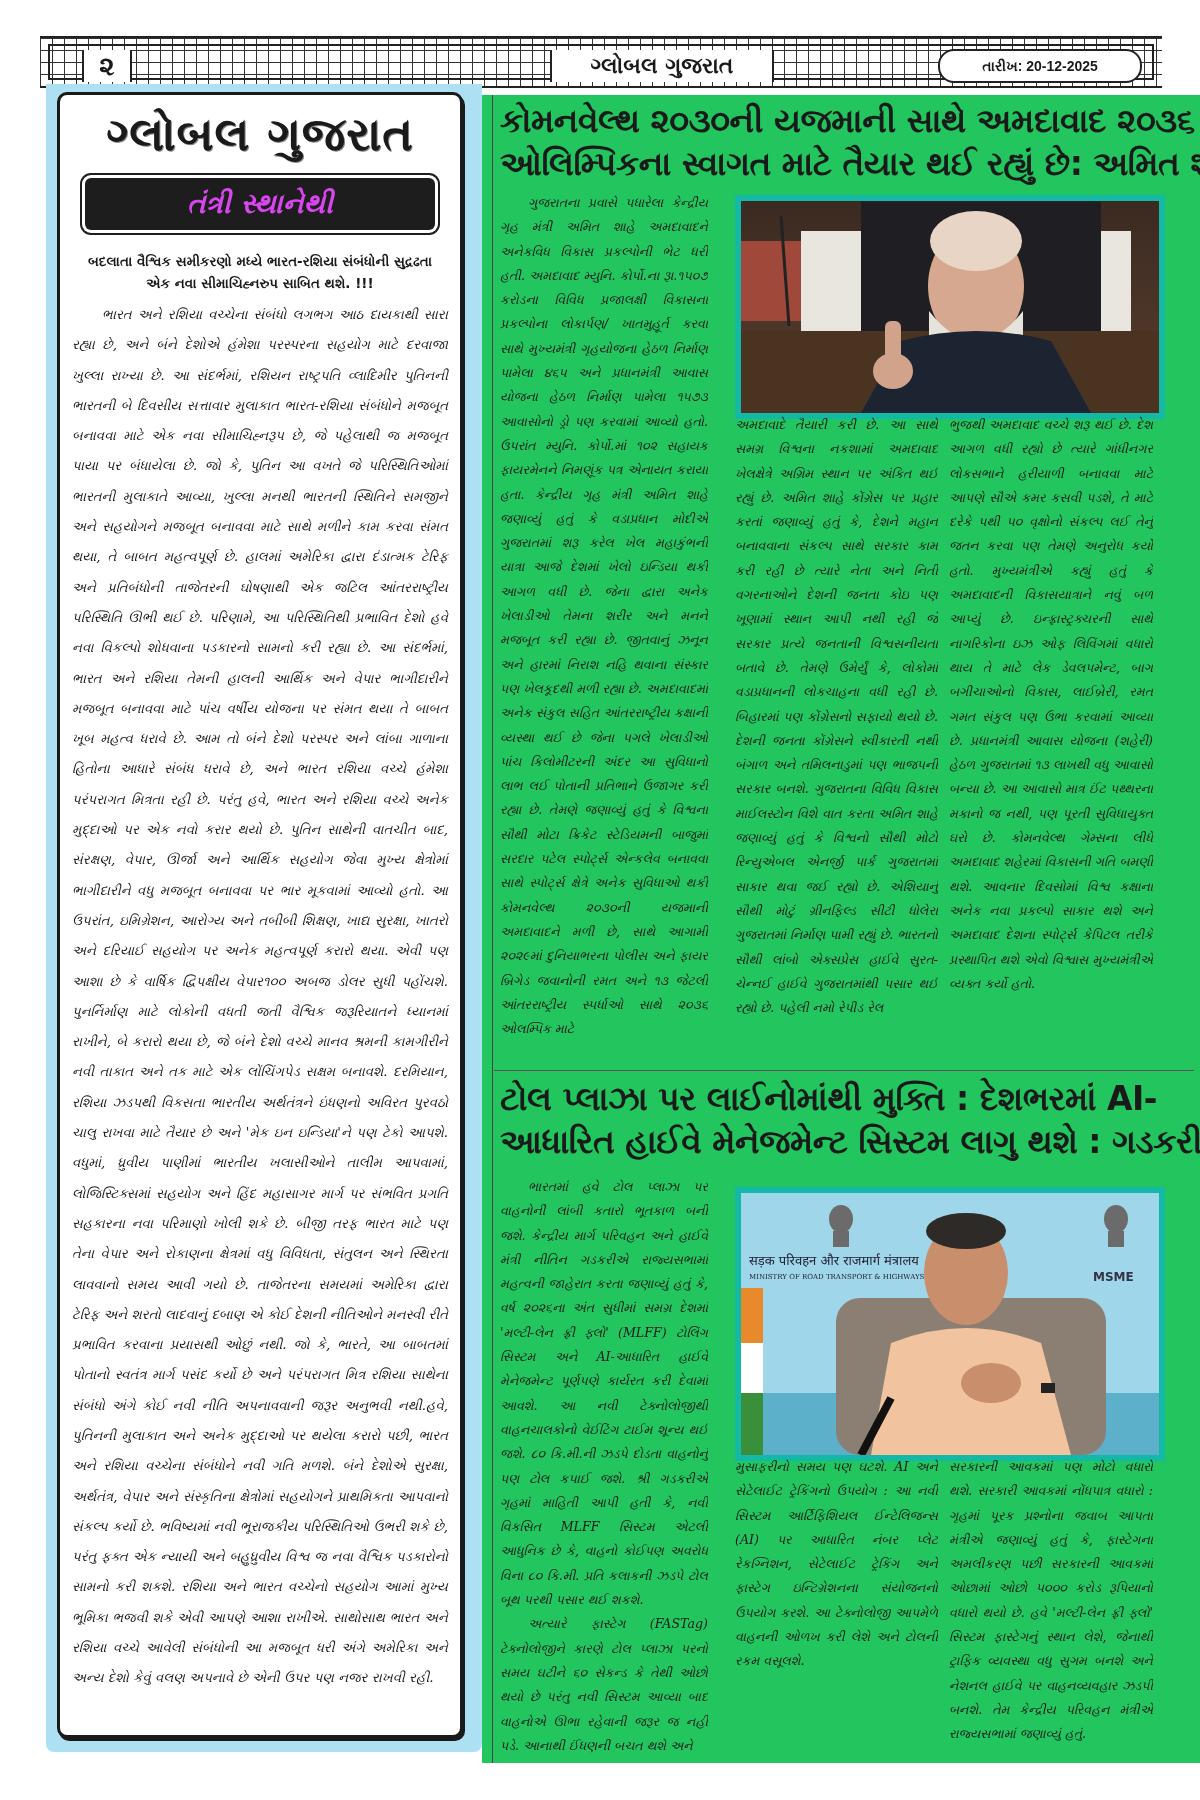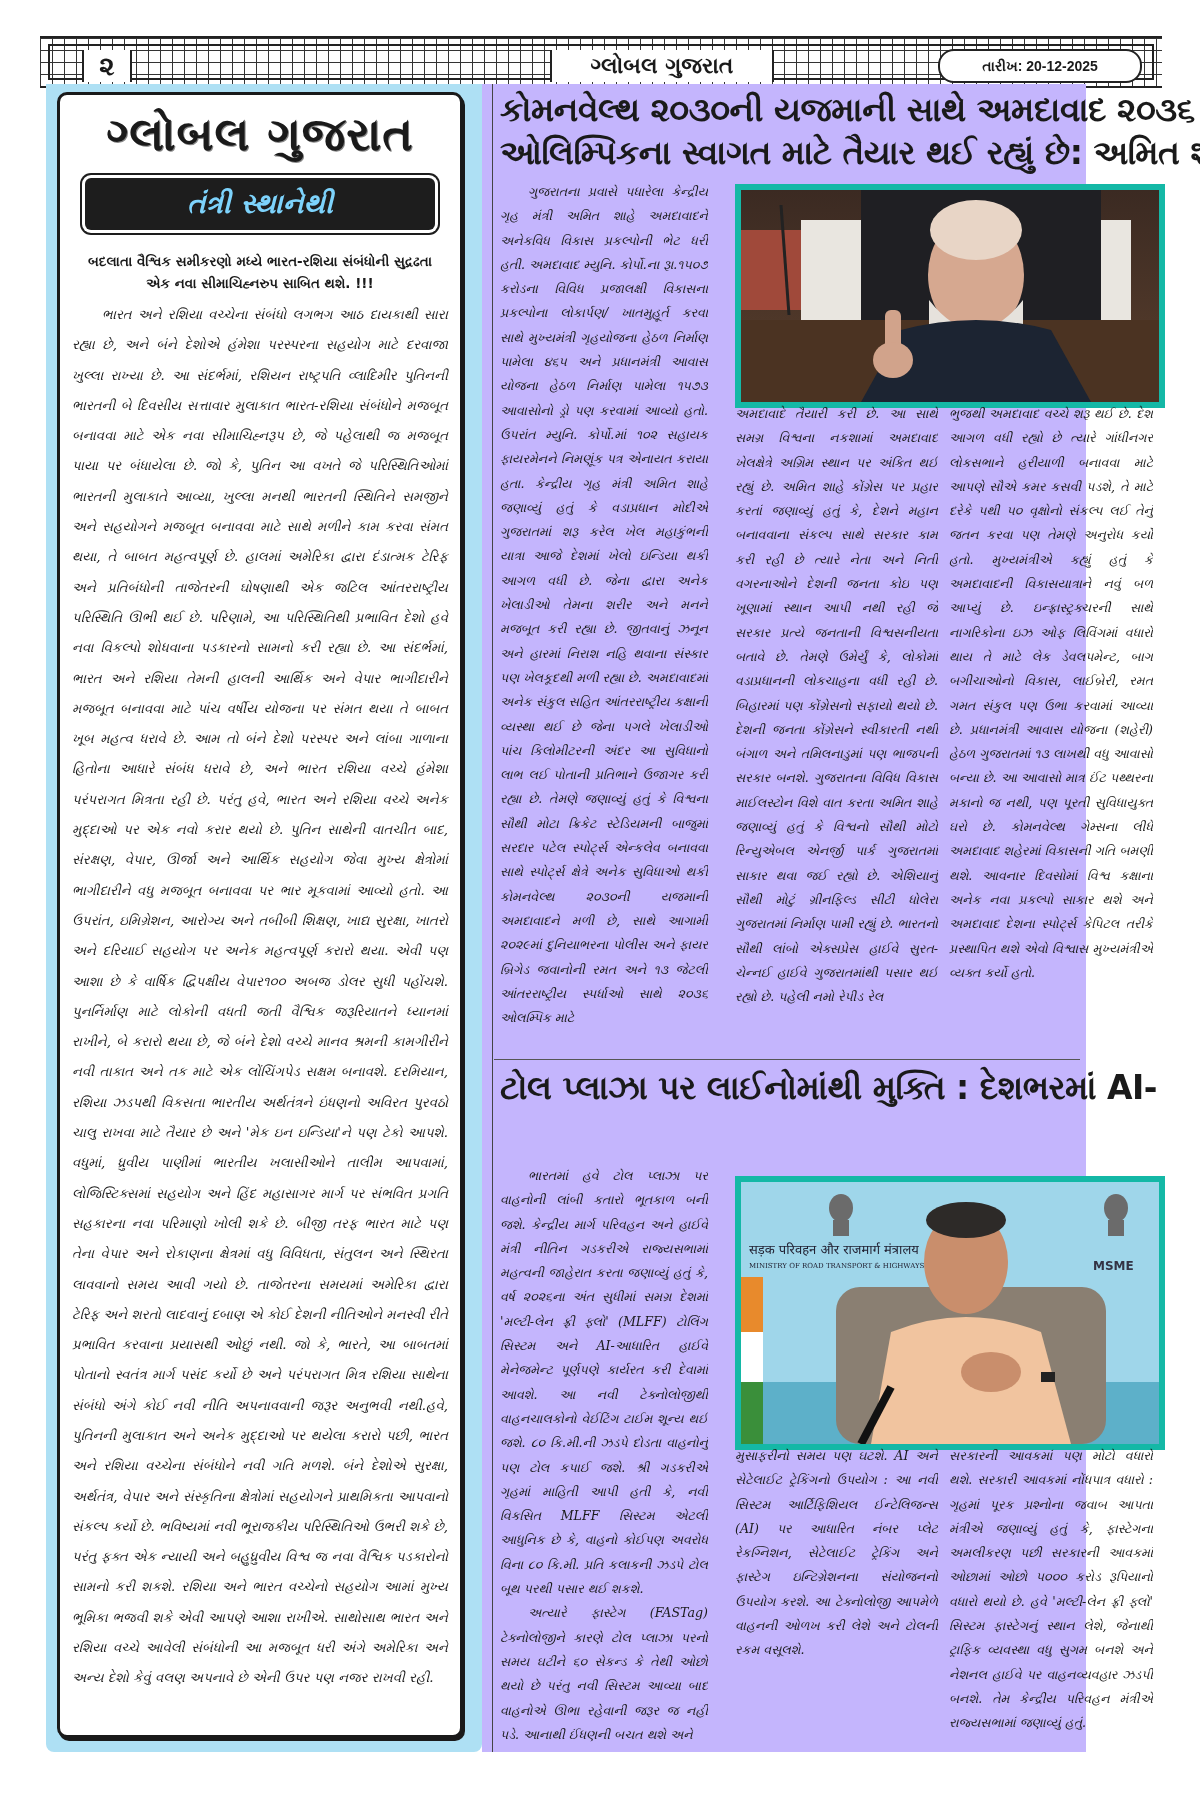--- a/index.html
+++ b/index.html
@@ -28,27 +28,27 @@
 
   
   .left-col { position: absolute; left: 46px; top: 84px; width: 436px; height: 1668px; background: #aee0f4;
     border-radius: 0 0 8px 8px; }
   .editorial-box { position: absolute; left: 11px; top: 8px; width: 400px; height: 1640px; background: #fff;
     border: 3px solid #1a1a1a; border-radius: 10px; box-shadow: 2px 3px 0 #1a1a1a; }
   .ed-brand { text-align: center; font: bold 46px "DejaVu Sans", sans-serif; margin-top: 12px; letter-spacing: 1px;
     color: #1a1a1a; text-shadow: 1px 1px 0 #888; }
   .ed-banner { margin: 16px auto 0; width: 350px; height: 52px; background: #1d1d1d; border-radius: 6px;
     box-shadow: 0 0 0 3px #fff, 0 0 0 5px #1d1d1d; display: flex; align-items: center; justify-content: center; }
-  .ed-banner span { color: #7dd3fc; font: bold italic 28px "DejaVu Serif", serif; }
+  .ed-banner span { color: #d946ef; font: bold italic 28px "DejaVu Serif", serif; }
   .ed-lead { margin: 20px 14px 6px; text-align: center; font: bold 13.5px/22px "DejaVu Sans", sans-serif; }
   .ed-body { margin: 0 12px; font: italic 13.3px/30.3px "DejaVu Serif", serif; text-align: justify; }
   .ed-body p { margin: 0; text-indent: 30px; }
 
   
-  .right-area { position: absolute; left: 482px; top: 84px; width: 604px; height: 1668px; background: #c4b5fd; }
+  .right-area { position: absolute; left: 482px; top: 95px; width: 718px; height: 1668px; background: #22c55e; }
   .right-area::before { content: ""; position: absolute; left: 10px; top: 0; bottom: 0; width: 1px; background: #444; }
   .headline { position: absolute; left: 18px; right: 8px; font: bold 33px/43px "DejaVu Sans", sans-serif;
     color: #1a1a1a; white-space: nowrap; letter-spacing: -0.5px; }
   .hl1 { top: 4px; }
   .hl2 { top: 982px; }
   .separator { position: absolute; left: 12px; right: 6px; top: 975px; height: 1px; background: #555; }
 
   .text-col { position: absolute; font: italic 12.6px/24.3px "DejaVu Serif", serif; text-align: justify;
     color: #1a1a1a; overflow: hidden; }
   .text-col p { margin: 0; }
@@ -124,20 +124,21 @@
   </div>
 
   <div class="text-col" style="left:467px; top:318px; width:204px; height:654px;">
     <p>ભુજથી અમદાવાદ વચ્ચે શરૂ થઈ છે. દેશ આગળ વધી રહ્યો છે ત્યારે ગાંધીનગર લોકસભાને હરીયાળી બનાવવા માટે આપણે સૌએ કમર કસવી પડશે, તે માટે દરેકે પથી ૫૦ વૃક્ષોનો સંકલ્પ લઈ તેનું જતન કરવા પણ તેમણે અનુરોધ કર્યો હતો. મુખ્યમંત્રીએ કહ્યું હતું કે અમદાવાદની વિકાસયાત્રાને નવું બળ આપ્યું છે. ઇન્ફ્રાસ્ટ્રક્ચરની સાથે નાગરિકોના ઇઝ ઓફ લિવિંગમાં વધારો થાય તે માટે લેક ડેવલપમેન્ટ, બાગ બગીચાઓનો વિકાસ, લાઈબ્રેરી, રમત ગમત સંકુલ પણ ઉભા કરવામાં આવ્યા છે. પ્રધાનમંત્રી આવાસ યોજના (શહેરી) હેઠળ ગુજરાતમાં ૧૩ લાખથી વધુ આવાસો બન્યા છે. આ આવાસો માત્ર ઈંટ પથ્થરના મકાનો જ નથી, પણ પૂરતી સુવિધાયુક્ત ઘરો છે. કોમનવેલ્થ ગેમ્સના લીધે અમદાવાદ શહેરમાં વિકાસની ગતિ બમણી થશે. આવનાર દિવસોમાં વિશ્વ કક્ષાના અનેક નવા પ્રકલ્પો સાકાર થશે અને અમદાવાદ દેશના સ્પોર્ટ્સ કેપિટલ તરીકે પ્રસ્થાપિત થશે એવો વિશ્વાસ મુખ્યમંત્રીએ વ્યક્ત કર્યો હતો.</p>
   </div>
 
   <div class="separator"></div>
 
   <div class="headline hl2">
     <div>ટોલ પ્લાઝા પર લાઈનોમાંથી મુક્તિ :  દેશભરમાં AI-</div>
+    <div>આધારિત હાઈવે મેનેજમેન્ટ સિસ્ટમ લાગુ થશે : ગડકરી</div>
   </div>
 
   <div class="text-col" style="left:18px; top:1080px; width:208px; height:586px;">
     <p class="indent">ભારતમાં હવે ટોલ પ્લાઝા પર વાહનોની લાંબી કતારો ભૂતકાળ બની જશે. કેન્દ્રીય માર્ગ પરિવહન અને હાઈવે મંત્રી નીતિન ગડકરીએ રાજ્યસભામાં મહત્વની જાહેરાત કરતા જણાવ્યું હતું કે, વર્ષ ૨૦૨૬ના અંત સુધીમાં સમગ્ર દેશમાં 'મલ્ટી-લેન ફ્રી ફ્લો' (MLFF) ટોલિંગ સિસ્ટમ અને AI-આધારિત હાઈવે મેનેજમેન્ટ પૂર્ણપણે કાર્યરત કરી દેવામાં આવશે. આ નવી ટેક્નોલોજીથી વાહનચાલકોનો વેઈટિંગ ટાઈમ શૂન્ય થઈ જશે. ૮૦ કિ.મી.ની ઝડપે દોડતા વાહનોનું પણ ટોલ કપાઈ જશે. શ્રી ગડકરીએ ગૃહમાં માહિતી આપી હતી કે, નવી વિકસિત MLFF સિસ્ટમ એટલી આધુનિક છે કે, વાહનો કોઈપણ અવરોધ વિના ૮૦ કિ.મી. પ્રતિ કલાકની ઝડપે ટોલ બૂથ પરથી પસાર થઈ શકશે.</p>
     <p class="indent">અત્યારે ફાસ્ટેગ (FASTag) ટેક્નોલોજીને કારણે ટોલ પ્લાઝા પરનો સમય ઘટીને ૬૦ સેકન્ડ કે તેથી ઓછો થયો છે પરંતુ નવી સિસ્ટમ આવ્યા બાદ વાહનોએ ઊભા રહેવાની જરૂર જ નહીં પડે. આનાથી ઈંધણની બચત થશે અને</p>
   </div>
 
   <div class="photo" style="left:253px; top:1092px; width:418px; height:262px;">
     <svg viewBox="0 0 418 262" preserveAspectRatio="none">
       <rect width="418" height="262" fill="#9fd6ea"></rect>

